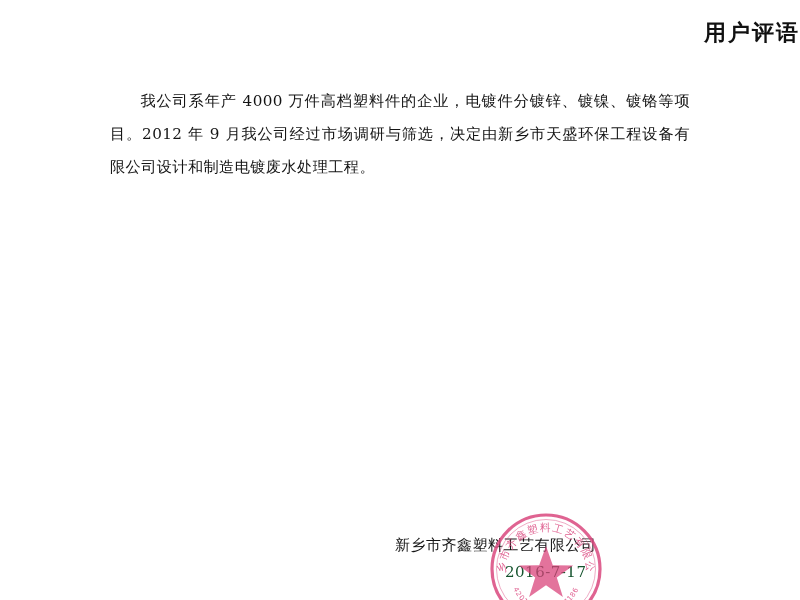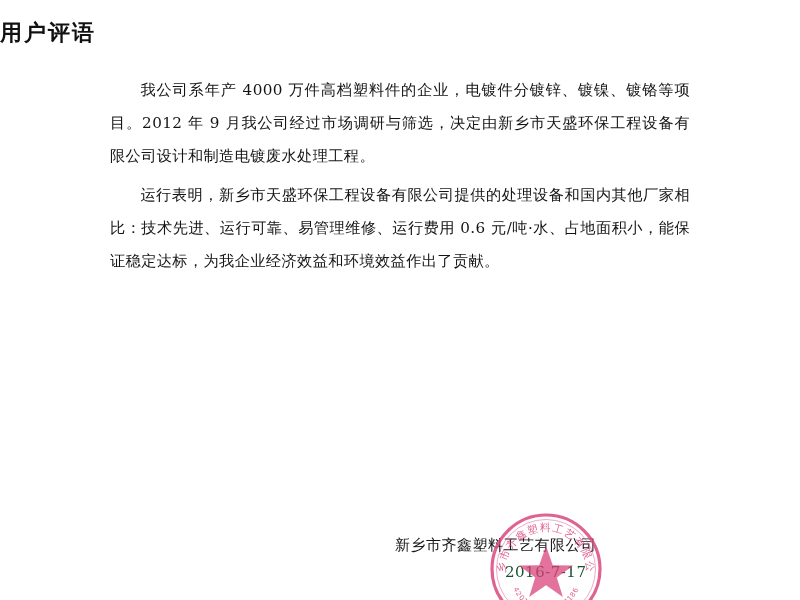--- a/index.html
+++ b/index.html
@@ -15,30 +15,30 @@
     overflow: hidden;
     position: relative;
   }
   .page {
     position: relative;
     width: 800px;
     height: 600px;
     box-sizing: border-box;
   }
   .doc-title {
-    text-align: left;
+    text-align: right;
     font-size: 22px;
     font-weight: bold;
     letter-spacing: 2px;
     margin: 18px 0 0 0;
     color: #111;
     font-family: "DejaVu Serif", "Liberation Serif", serif;
   }
   .body-block {
-    margin: 0 auto;
+    margin: 11px auto;
     width: 580px;
     padding-top: 26px;
   }
   .para {
     font-size: 15.2px;
     line-height: 33px;
     text-align: justify;
     text-justify: inter-ideograph;
     text-indent: 2em;
     margin: 0 0 6px 0;
@@ -88,21 +88,20 @@
 </style>
 </head>
 <body>
 
 <div class="page">
 
   <h1 class="doc-title">用户评语</h1>
 
   <div class="body-block">
     <p class="para">我公司系年产 4000 万件高档塑料件的企业，电镀件分镀锌、镀镍、镀铬等项目。2012 年 9 月我公司经过市场调研与筛选，决定由新乡市天盛环保工程设备有限公司设计和制造电镀废水处理工程。</p>
-    <p class="para">运行表明，新乡市天盛环保工程设备有限公司提供的处理设备和国内其他厂家相比：技术先进、运行可靠、易管理维修、运行费用 0.6 元/吨·水、占地面积小，能保证稳定达标，为我企业经济效益和环境效益作出了贡献。</p>
   </div>
 
   <div class="sign-area">
     <div class="sign-name">新乡市齐鑫塑料工艺有限公司</div>
     <div class="sign-date">2016-7-17</div>
 
     <div class="seal">
       <svg viewBox="0 0 118 118" xmlns="http://www.w3.org/2000/svg">
         <circle cx="59" cy="59" r="54" fill="none" stroke="#d9417a" stroke-width="3.2"></circle>
         <circle cx="59" cy="59" r="49.5" fill="none" stroke="#d9417a" stroke-width="0.9" opacity="0.6"></circle>

